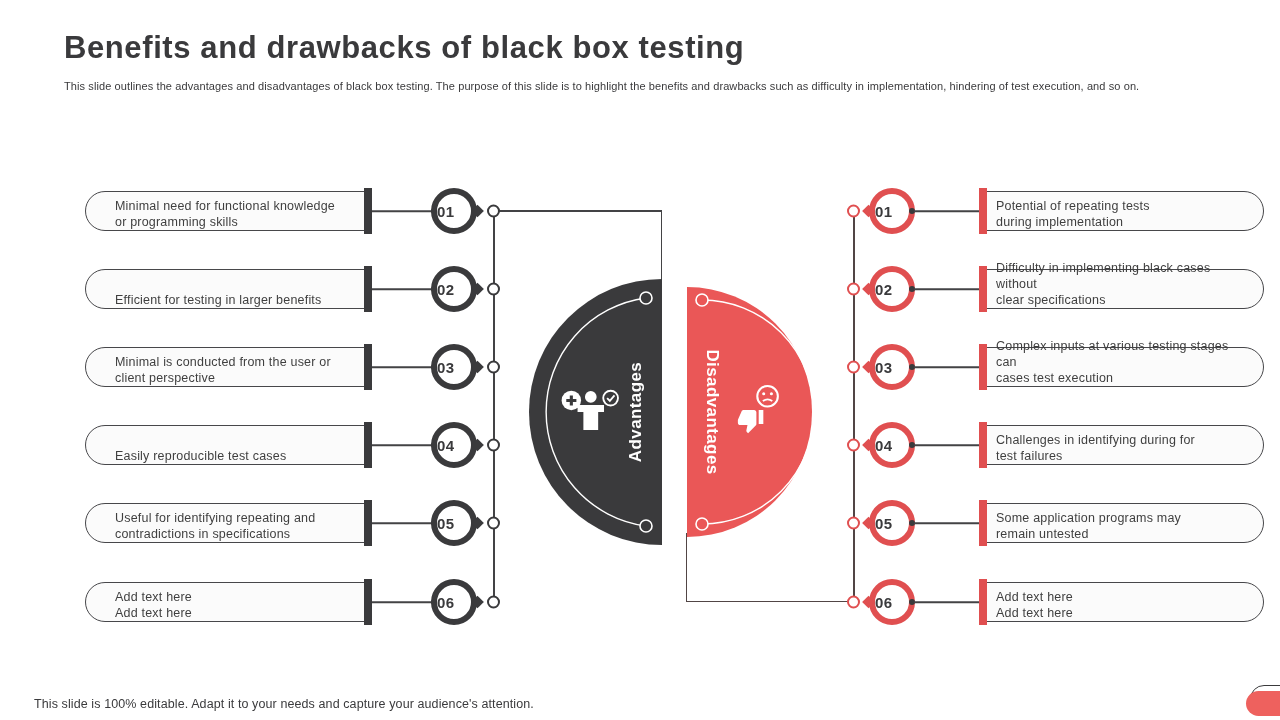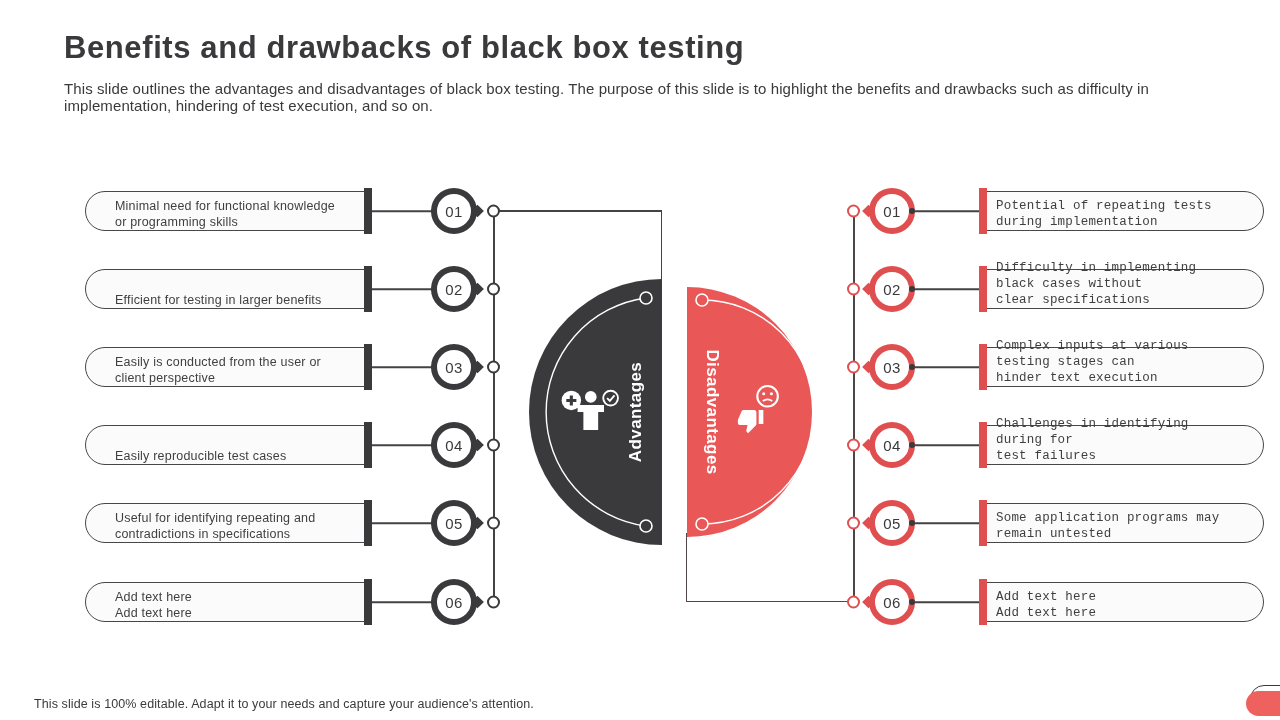--- a/index.html
+++ b/index.html
@@ -11,21 +11,21 @@
   }
   .slide{position:absolute;inset:0;margin-left:34px;}
 
   
   .title{
     position:absolute;left:30px;top:30px;margin:0;
     font-size:31px;font-weight:bold;color:#3a3a3c;letter-spacing:.6px;
   }
   .subtitle{
     position:absolute;left:30px;top:80px;margin:0;width:1160px;
-    font-size:15px;color:#3a3a3c;letter-spacing:.1px;
+    font-size:11px;color:#3a3a3c;letter-spacing:.1px;
   }
 
   
   .line{position:absolute;background:#434345;}
   .vline-left{left:459.3px;top:211px;width:1.5px;height:391px;}
   .vline-right{left:819.3px;top:211px;width:1.5px;height:391px;background:#514545;}
   .conn-top-h{left:460px;top:210.3px;width:168px;height:1.5px;}
   .conn-top-v{left:626.8px;top:211px;width:1.5px;height:72px;}
   .conn-bot-v{left:651.8px;top:533px;width:1.5px;height:69px;background:#514545;}
   .conn-bot-h{left:653px;top:600.8px;width:168px;height:1.5px;background:#514545;}
@@ -36,32 +36,32 @@
 
   .tbox{
     height:40px;background:#fbfbfb;border:1px solid #47474a;
     display:flex;align-items:flex-end;box-sizing:border-box;
   }
   .boxtext{
     font-size:12.5px;line-height:16px;letter-spacing:.2px;color:#3f3f3f;
     white-space:pre-line;
   }
   .lbox{left:51px;width:287px;border-radius:20px 0 0 20px;padding:0 12px 0 29px;}
-  .rbox{left:945px;width:285px;border-radius:0 20px 20px 0;padding:0 28px 0 16px;font-family:Liberation Mono, monospace;}
+  .rbox{left:945px;width:285px;border-radius:0 20px 20px 0;padding:0 28px 0 16px;}
   .lbar{left:330px;width:8px;height:46px;background:#3a3a3c;}
   .rbar{left:945px;width:8px;height:46px;background:#e04f50;}
 
   .hconn{height:1.5px;background:#434345;}
   .lconn{left:338px;width:62px;}
   .rconn{left:880px;width:66px;}
 
   .numcircle{
     width:34px;height:34px;border-radius:50%;background:#ffffff;
-    display:flex;align-items:center;justify-content:center;
-    font-size:15px;font-weight:normal;color:#3a3a3c;letter-spacing:.3px;
+    display:flex;align-items:center;
+    font-size:15px;font-weight:bold;color:#3a3a3c;letter-spacing:.3px;
   }
   .lnum{left:397px;border:6px solid #3a3a3c;}
   .rnum{left:835px;border:6px solid #e04f50;}
   .numcircle::before,.numcircle::after{content:"";position:absolute;top:50%;}
   
   .lnum::after{right:-11px;width:9px;height:9px;background:#3a3a3c;transform:translateY(-50%) rotate(45deg);}
   .lnum::before{left:-6px;width:6px;height:6px;border-radius:50%;background:#3a3a3c;transform:translateY(-50%);}
   .rnum::after{left:-11px;width:9px;height:9px;background:#e04f50;transform:translateY(-50%) rotate(45deg);}
   .rnum::before{right:-6px;width:6px;height:6px;border-radius:50%;background:#3a3a3c;transform:translateY(-50%);}
 
@@ -171,21 +171,21 @@
       </div>
     <div class="lbar"></div>
     <div class="hconn lconn"></div>
     <div class="numcircle lnum">
         <span>02</span>
       </div>
     <div class="hollowdot ldot"></div>
   </div>
   <div class="row" style="top:367px">
     <div class="tbox lbox">
-        <span class="boxtext">Easily is conducted from the user or
+        <span class="boxtext">Minimal is conducted from the user or
 client perspective</span>
       </div>
     <div class="lbar"></div>
     <div class="hconn lconn"></div>
     <div class="numcircle lnum">
         <span>03</span>
       </div>
     <div class="hollowdot ldot"></div>
   </div>
   <div class="row" style="top:445px">
@@ -249,21 +249,21 @@
     <div class="rbar"></div>
   </div>
   <div class="row" style="top:367px">
     <div class="hollowdot rdot"></div>
     <div class="numcircle rnum">
         <span>03</span>
       </div>
     <div class="hconn rconn"></div>
     <div class="tbox rbox">
         <span class="boxtext">Complex inputs at various testing stages can
-hinder text execution</span>
+cases test execution</span>
       </div>
     <div class="rbar"></div>
   </div>
   <div class="row" style="top:445px">
     <div class="hollowdot rdot"></div>
     <div class="numcircle rnum">
         <span>04</span>
       </div>
     <div class="hconn rconn"></div>
     <div class="tbox rbox">

